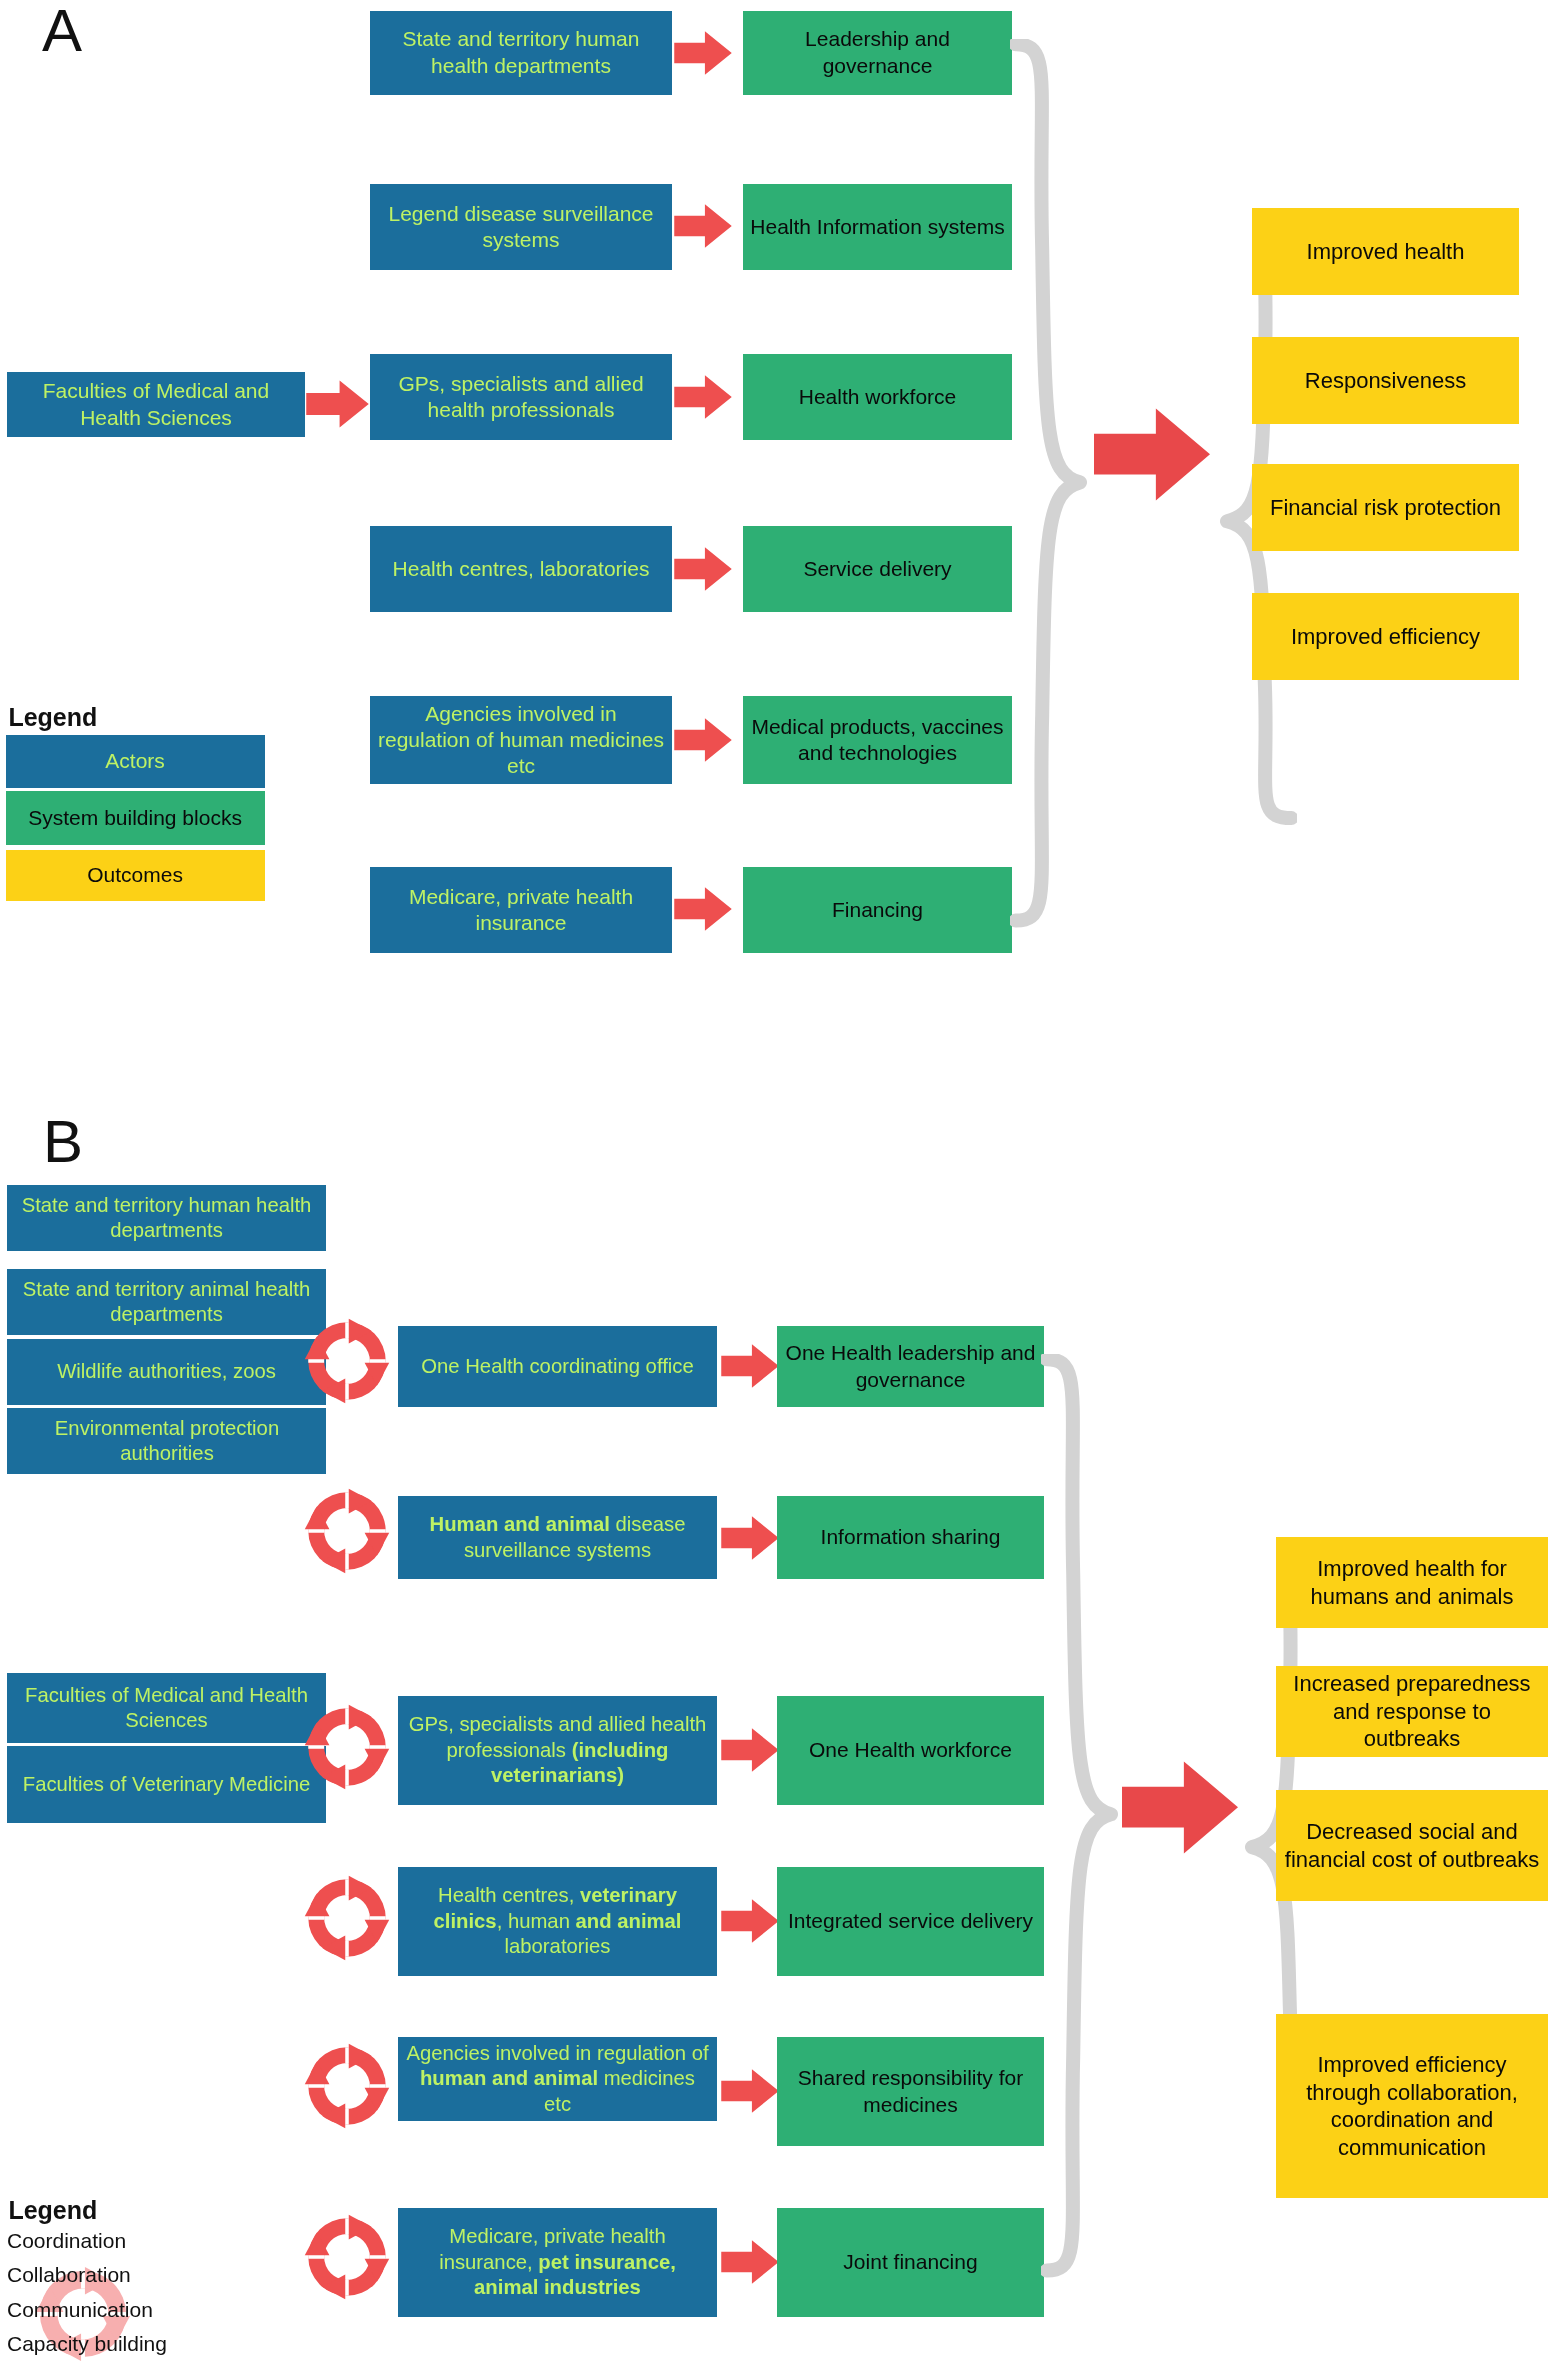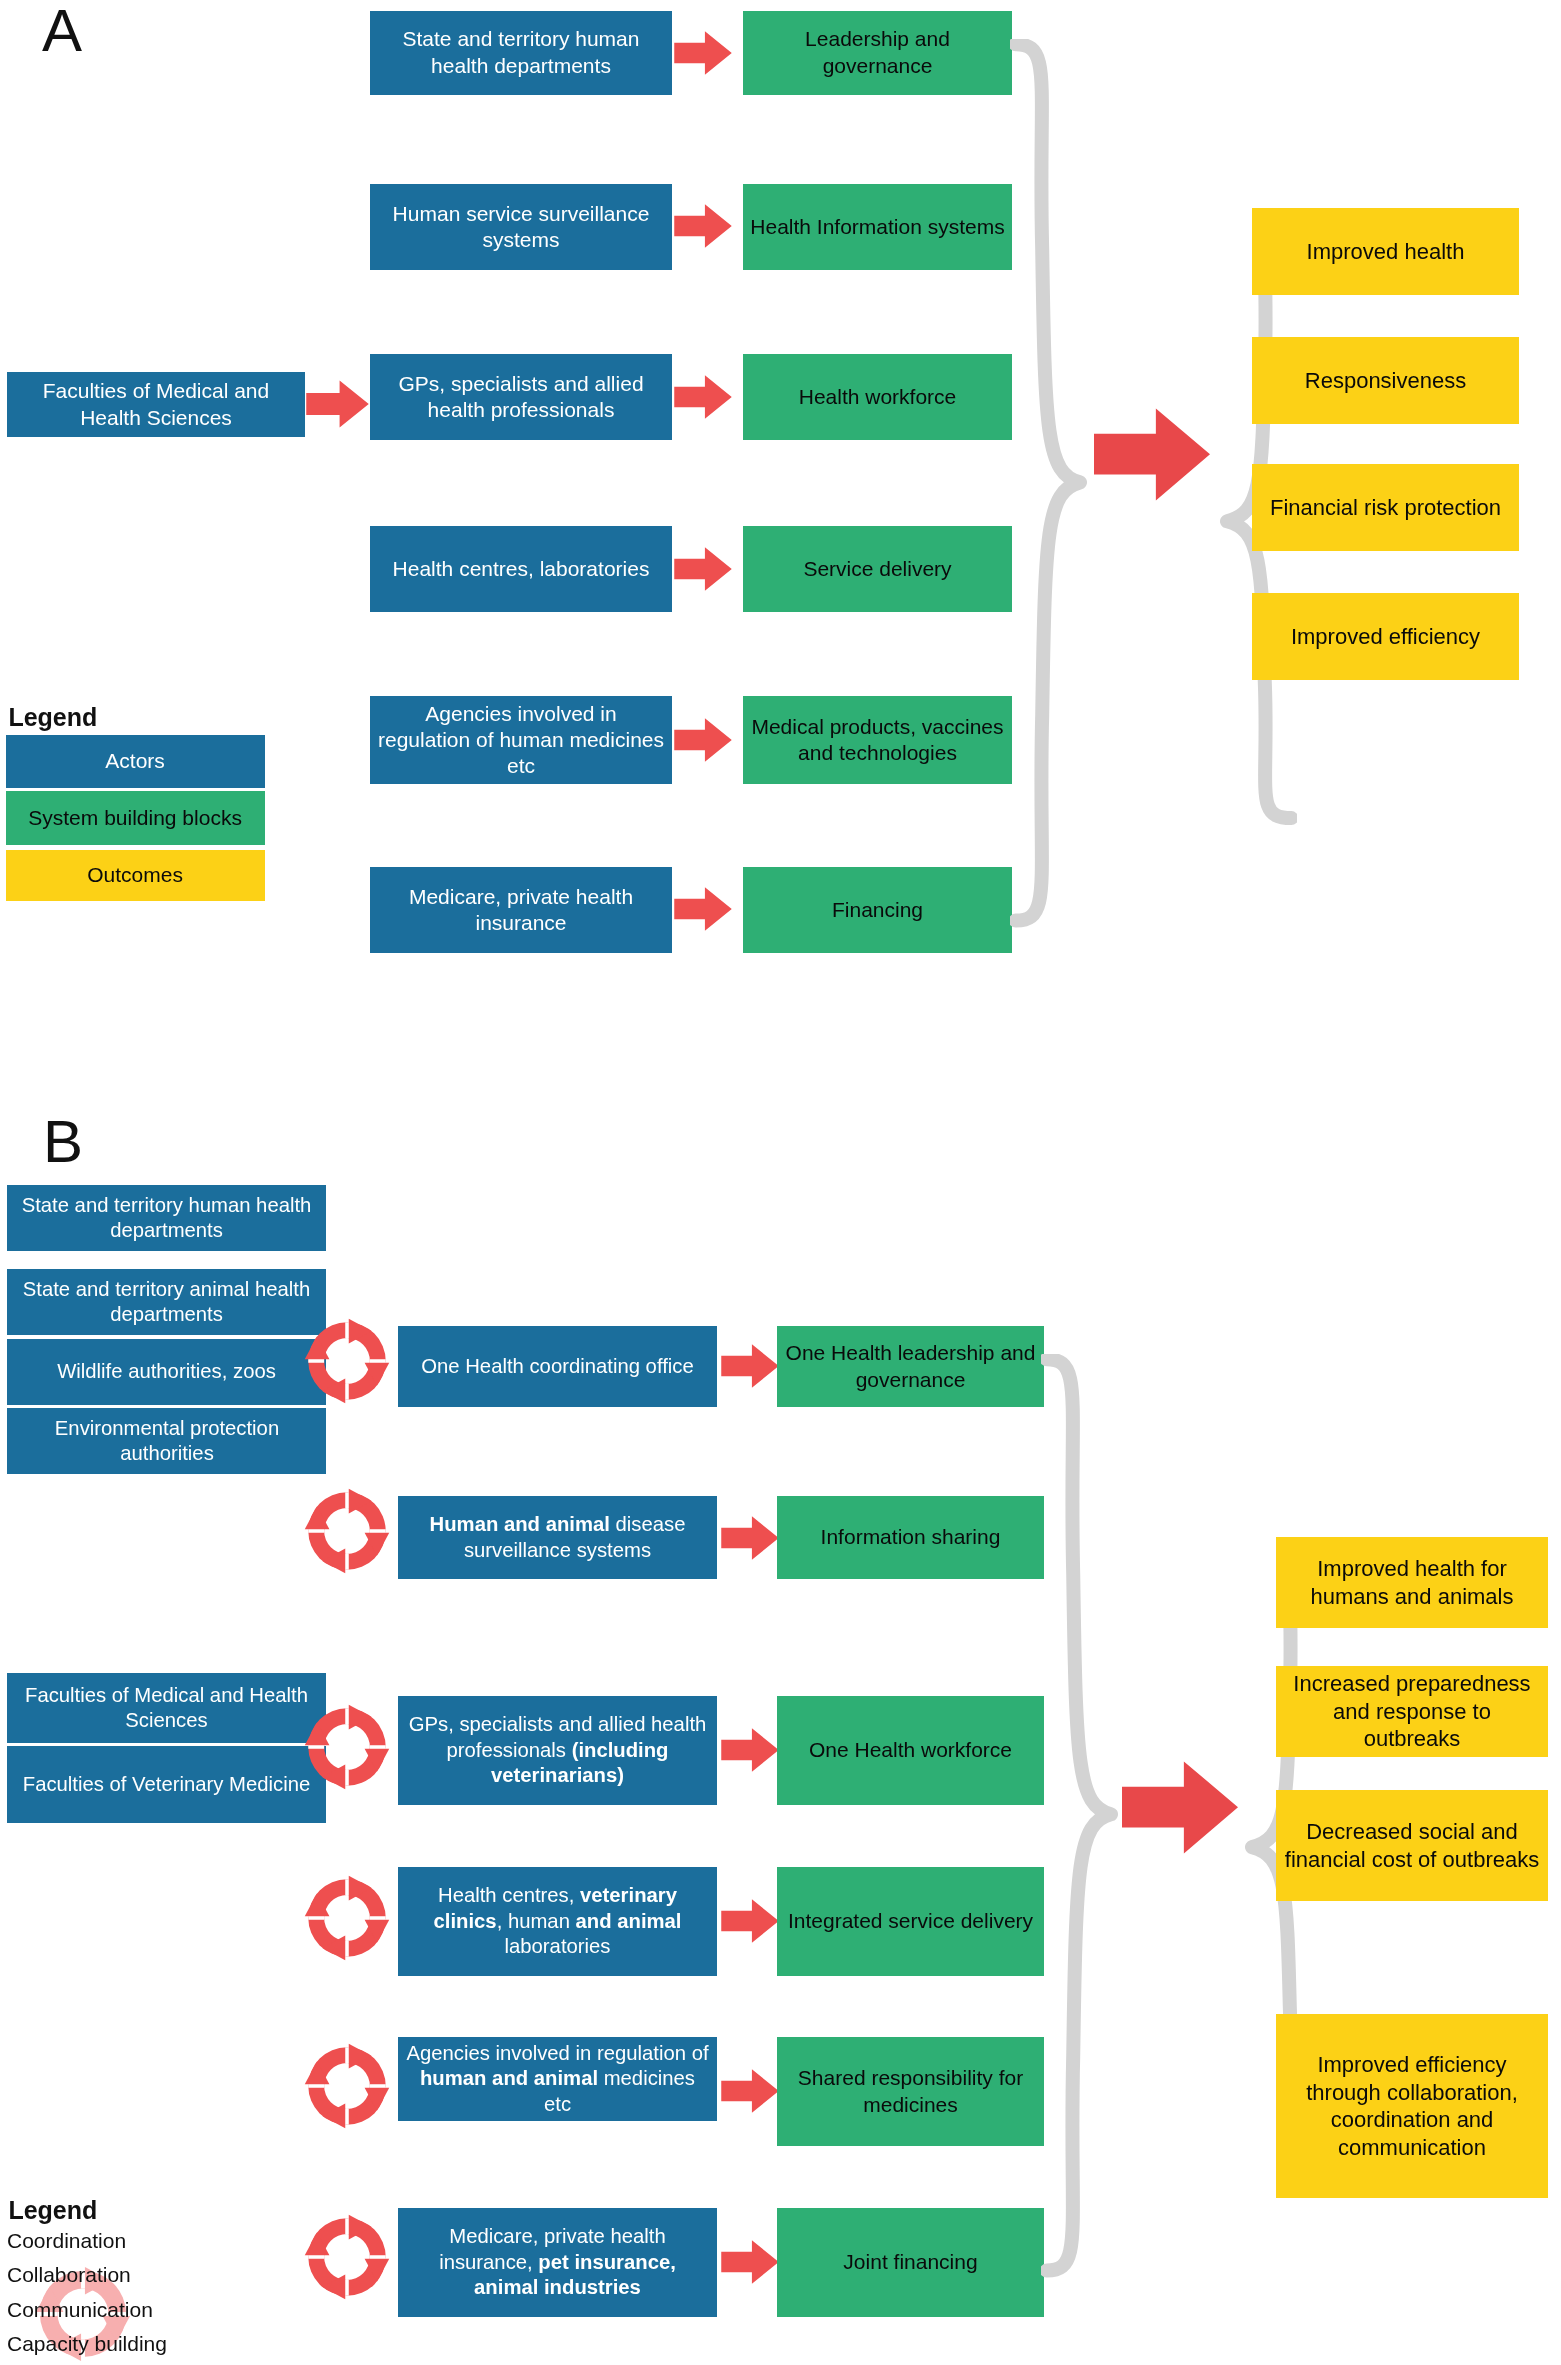--- a/index.html
+++ b/index.html
@@ -1,19 +1,19 @@
 <!DOCTYPE html>
 <html style="font-size:11.2px"><head>
 <meta charset="utf-8">
 <style>
   html,body{margin:0;padding:0;background:#fff;}
   body{width:1561px;height:2366px;position:relative;font-family:"Liberation Sans",sans-serif;overflow:hidden;}
   .stage{position:absolute;left:0;top:0;width:1561px;height:2366px;}
   .box{position:absolute;box-sizing:border-box;display:flex;align-items:center;justify-content:center;text-align:center;line-height:1.25;padding:2.8px 7px;}
-  .blue{background:#1B6E9C;color:#ffffff;}
+  .blue{background:#1B6E9C;color:#bef264;}
   .green{background:#2EAF74;color:#0a0a0a;}
   .yellow{background:#FCD116;color:#0a0a0a;}
   .panel-letter{position:absolute;font-size:60px;color:#111;font-weight:400;font-family:"Liberation Sans",sans-serif;}
   .legend-title{position:absolute;font-weight:bold;font-size:25px;color:#111;}
   .legend-line{position:absolute;font-size:21px;color:#111;white-space:nowrap;}
   .arrow{position:absolute;}
   .brace{position:absolute;}
   .cycle{position:absolute;}
   b{font-weight:bold;}
   .txt{display:block;width:100%;}
@@ -30,21 +30,21 @@
     </div>
 
   <svg class="arrow" style="left:306px;top:379px;" width="63" height="50" viewBox="0 0 90 72">
     <polygon points="0,20 48,20 48,2 90,36 48,70 48,52 0,52" fill="#EE4F4F"></polygon>
   </svg>
 
   <div class="box blue" style="left:370px;top:10.5px;width:302px;height:84px;font-size:21px;">
       <span class="txt">State and territory human health departments</span>
     </div>
   <div class="box blue" style="left:370px;top:184px;width:302px;height:86px;font-size:21px;">
-      <span class="txt">Human service surveillance systems</span>
+      <span class="txt">Legend disease surveillance systems</span>
     </div>
   <div class="box blue" style="left:370px;top:354px;width:302px;height:86px;font-size:21px;">
       <span class="txt">GPs, specialists and allied health professionals</span>
     </div>
   <div class="box blue" style="left:370px;top:526px;width:302px;height:86px;font-size:21px;">
       <span class="txt">Health centres, laboratories</span>
     </div>
   <div class="box blue" style="left:370px;top:696px;width:302px;height:88px;font-size:21px;">
       <span class="txt">Agencies involved in regulation of human medicines etc</span>
     </div>

